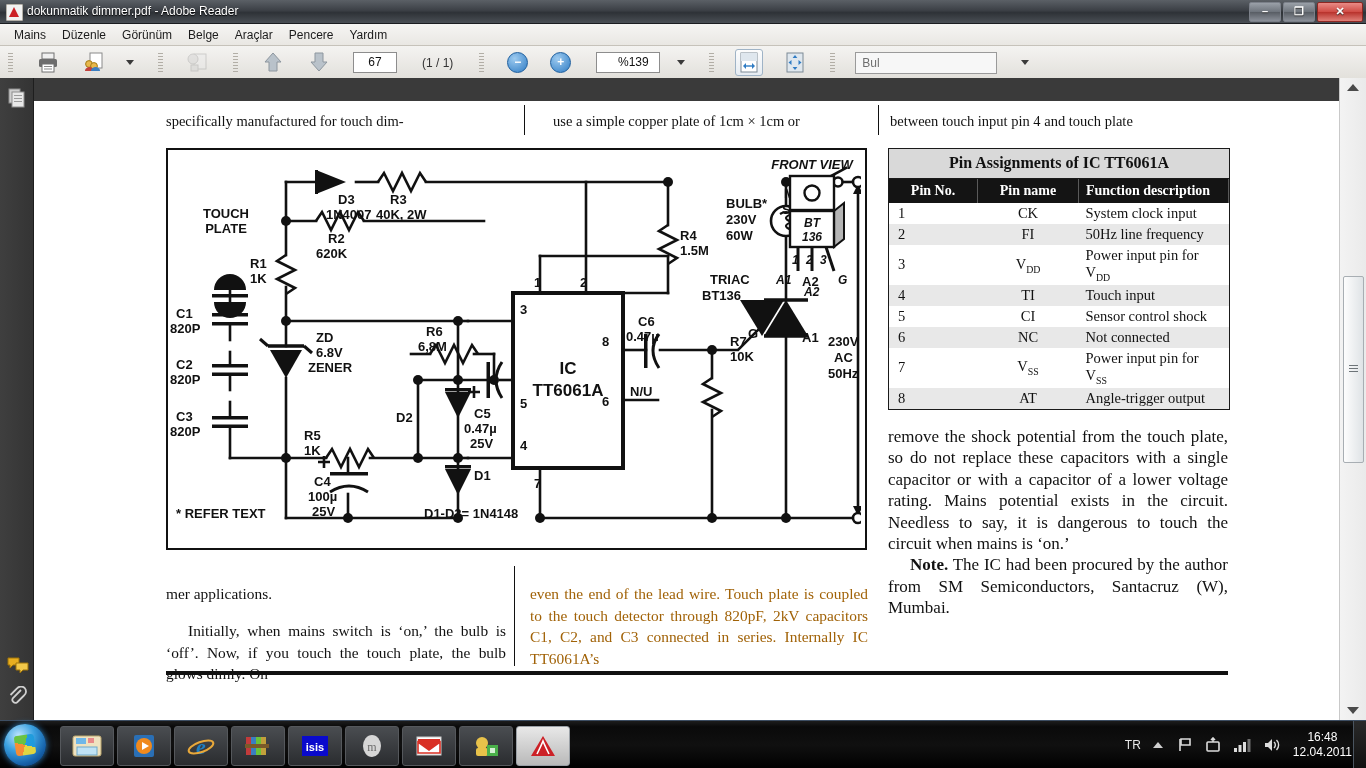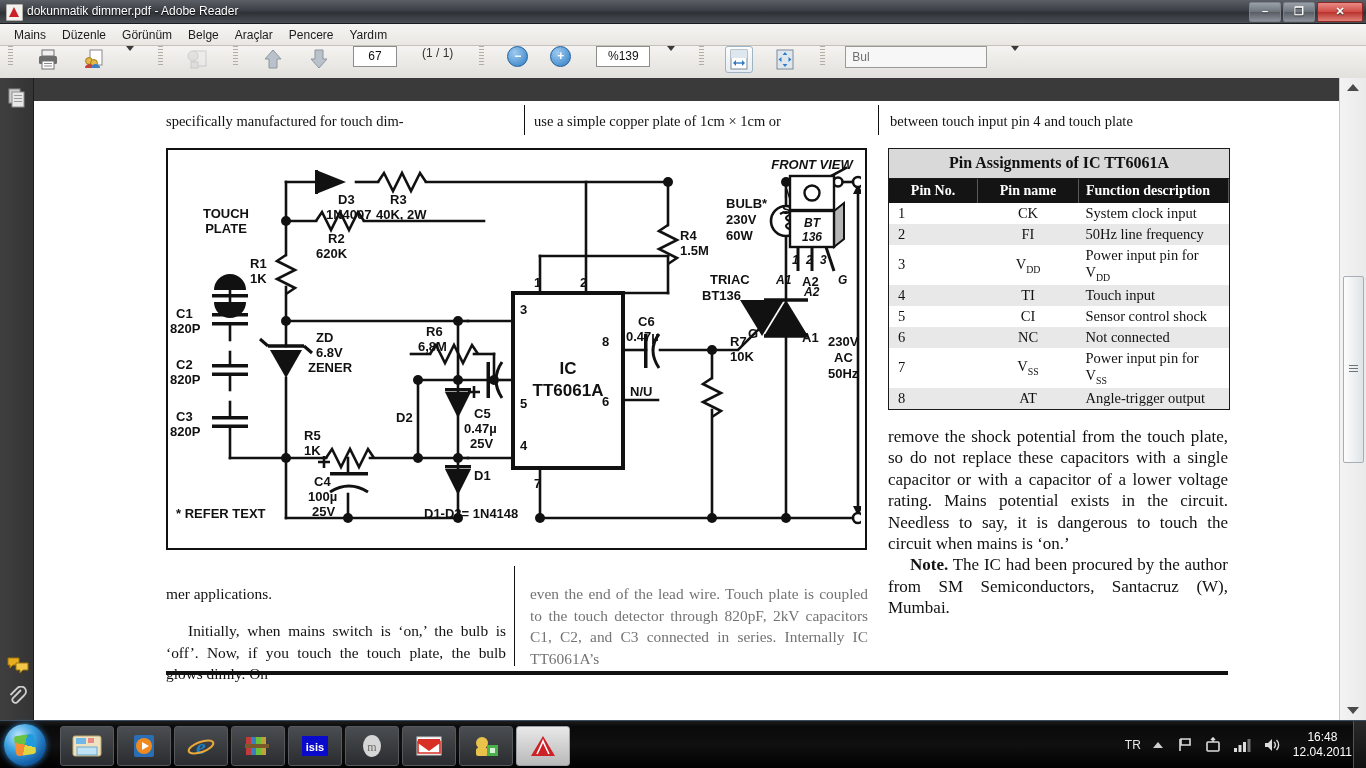--- a/index.html
+++ b/index.html
@@ -25,39 +25,39 @@
     background:linear-gradient(180deg,#e98b86 0%,#cf4b44 50%,#b8322c 51%,#e08078 100%);
     border-color:#8e2722;}
   .wbtn .g{position:absolute;left:0;right:0;top:3px;text-align:center;font-size:11px;
     color:#fff;font-weight:bold;line-height:11px;text-shadow:0 1px 1px #333;}
 
   .menubar{height:21px;background:linear-gradient(180deg,#f6f5f3,#e9e7e3);
     border-bottom:1px solid #c6c2ba;display:flex;align-items:center;padding-left:6px;}
   .menubar span{font-size:12px;color:#1b1b1b;padding:2px 8px;}
 
   .toolbar{height:33px;background:linear-gradient(180deg,#f4f3f1,#e2e0db);
-    border-bottom:1px solid #b9b5ad;display:flex;align-items:flex-start;padding:0 4px;gap:16px;}
+    border-bottom:1px solid #b9b5ad;display:flex;align-items:center;padding:0 4px;gap:16px;}
   .grip{width:5px;height:20px;margin:0 4px;
     background:repeating-linear-gradient(180deg,#b2aea6 0 1px,transparent 1px 3px);}
   .tbtn{width:26px;height:25px;margin:0 1px;position:relative;border:1px solid transparent;
     border-radius:3px;}
   .tbtn.on{border-color:#9fb3c6;background:linear-gradient(180deg,#fdfdfd,#e6ecf2);}
   .tbtn.dis{opacity:.4;}
   .caret{width:0;height:0;border-left:4px solid transparent;border-right:4px solid transparent;
     border-top:5px solid #3a3a3a;margin:0 4px 0 1px;}
   .pagebox{width:42px;height:19px;background:#fff;border:1px solid #8d8d8d;
     font-size:12px;text-align:center;line-height:19px;color:#111;margin:0 3px;}
   .pagecnt{font-size:12px;color:#333;margin:0 6px;}
   .circbtn{width:19px;height:19px;border-radius:50%;margin:0 3px;position:relative;
     background:radial-gradient(circle at 35% 30%,#9ecbf0,#2f7cc4);
     border:1px solid #1d5e9e;}
   .circbtn .sgn{position:absolute;left:0;right:0;top:2px;text-align:center;color:#fff;
     font-size:12px;font-weight:bold;line-height:14px;}
   .zoombox{width:52px;height:19px;background:#fff;border:1px solid #8d8d8d;font-size:12px;
-    text-align:center;line-height:19px;color:#111;margin-left:6px;}
+    text-align:center;line-height:19px;color:#111;margin-left:6px;padding-left:10px;}
   .findbox{width:140px;height:20px;background:#f7f7f7;border:1px solid #9a9a9a;
     display:flex;align-items:center;}
   .findbox span{font-size:12px;color:#6f6f6f;padding-left:6px;}
   .findcaret{width:0;height:0;border-left:4px solid transparent;border-right:4px solid transparent;
     border-top:5px solid #3a3a3a;margin-left:8px;}
 
   
   .work{position:absolute;left:0;top:78px;width:1366px;height:642px;background:#3a3a3a;}
   .navpane{position:absolute;left:0;top:0;width:33px;height:642px;
     background:linear-gradient(90deg,#3f3f3f,#343434);border-right:1px solid #1e1e1e;}
@@ -98,21 +98,21 @@
   sub{font-size:.68em;}
 
   .rcol{position:absolute;left:854px;top:325px;width:340px;font-size:17px;
     line-height:21.4px;text-align:justify;color:#111;}
   .rcol p{margin:0;}
   .ind{text-indent:22px;}
 
   .bcolL{position:absolute;left:132px;top:467px;width:340px;font-size:15.4px;
     line-height:21.4px;text-align:justify;color:#111;}
   .bcolM{position:absolute;left:496px;top:467px;width:338px;font-size:15.4px;
-    line-height:21.4px;text-align:justify;color:#737373;}
+    line-height:21.4px;text-align:justify;color:#a16207;}
   .botrule{position:absolute;left:132px;top:570px;width:1062px;height:4px;background:#111;}
 
   
   .cs{font-family:"Liberation Sans",sans-serif;font-weight:bold;}
 
   
   .taskbar{position:absolute;left:0;top:720px;width:1366px;height:48px;
     background:linear-gradient(180deg,#1d1d1d 0%,#0a0a0a 12%,#101010 50%,#000 100%);
     border-top:1px solid #3d4e63;}
   .orb{position:absolute;left:4px;top:3px;width:42px;height:42px;border-radius:50%;
@@ -271,21 +271,21 @@
         </svg>
       </div>
     </div>
 
     <div class="doc">
       <div class="page">
 
         <div class="toprow">
           <div class="clip" style="left:0;">&nbsp;</div>
           <div class="tline" style="left:0;width:360px;">specifically  manufactured  for  touch  dim-</div>
-          <div class="tline" style="left:368px;">use a simple copper plate of 1cm × 1cm or</div>
+          <div class="tline" style="left:387px;">use a simple copper plate of 1cm × 1cm or</div>
           <div class="tline" style="left:724px;">between touch input pin 4 and touch plate</div>
           <div class="vdiv" style="left:358px;top:0;height:30px;"></div>
           <div class="vdiv" style="left:712px;top:0;height:30px;"></div>
         </div>
 
         <div class="fig">
           <svg width="693" height="394" viewBox="0 0 693 394">
             <g stroke="#111" stroke-width="2.6" fill="none" stroke-linecap="square">
 
               <path d="M118 32 H148"></path>

